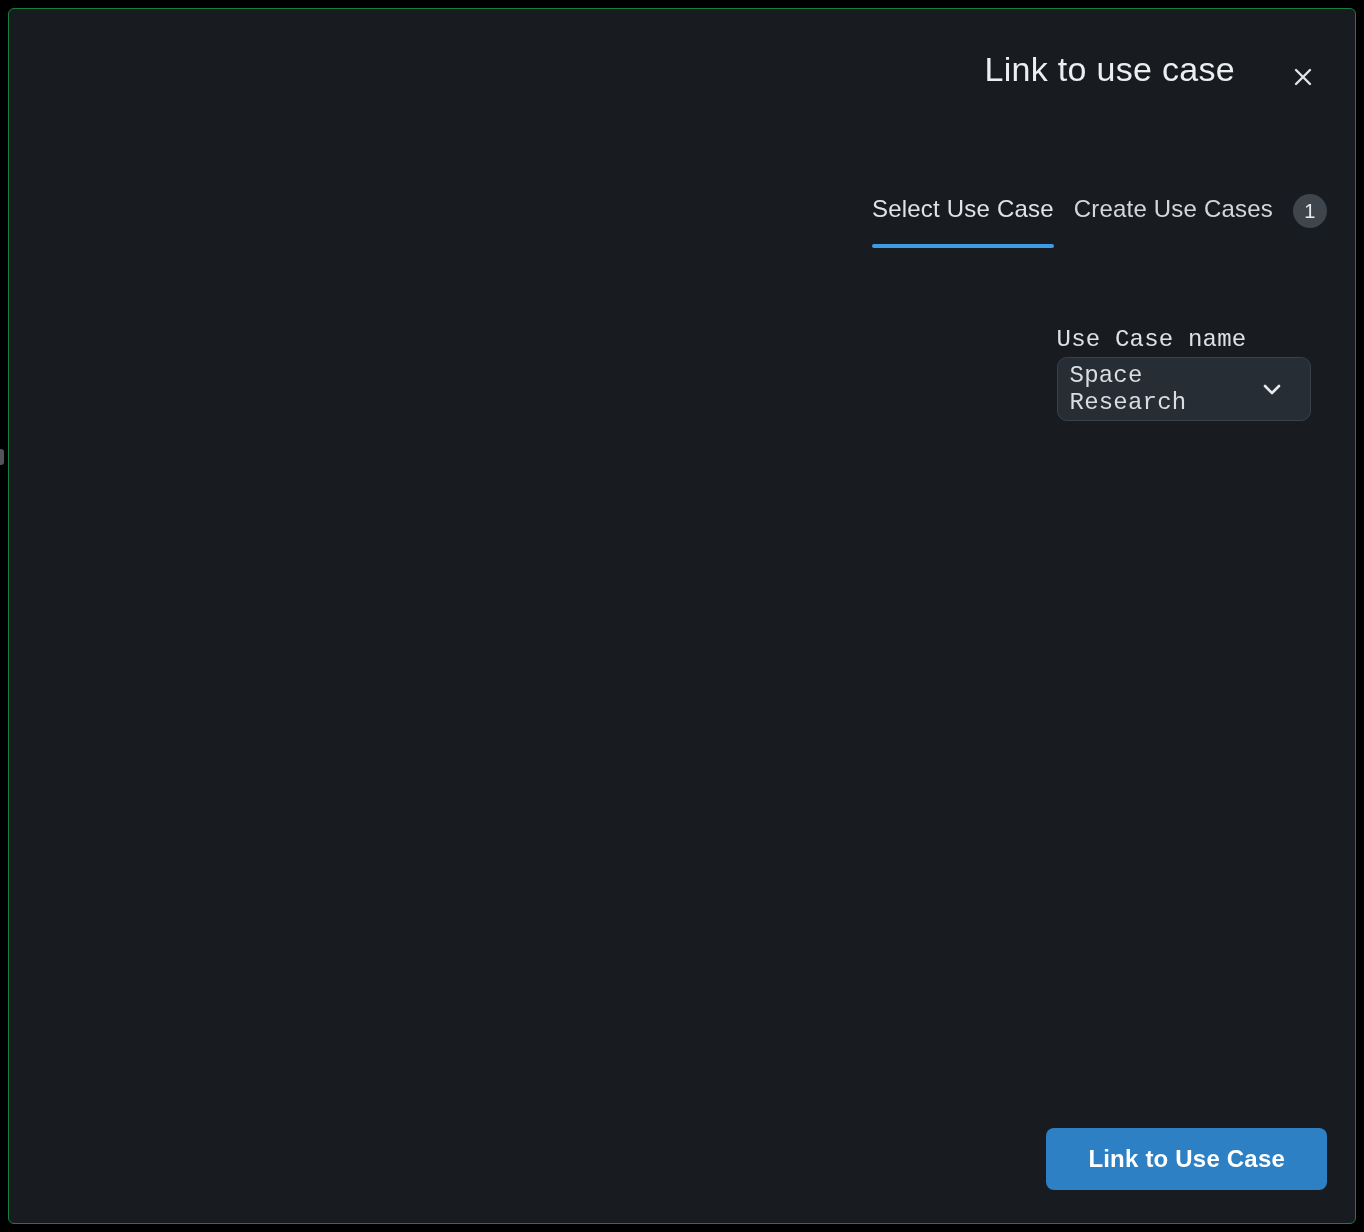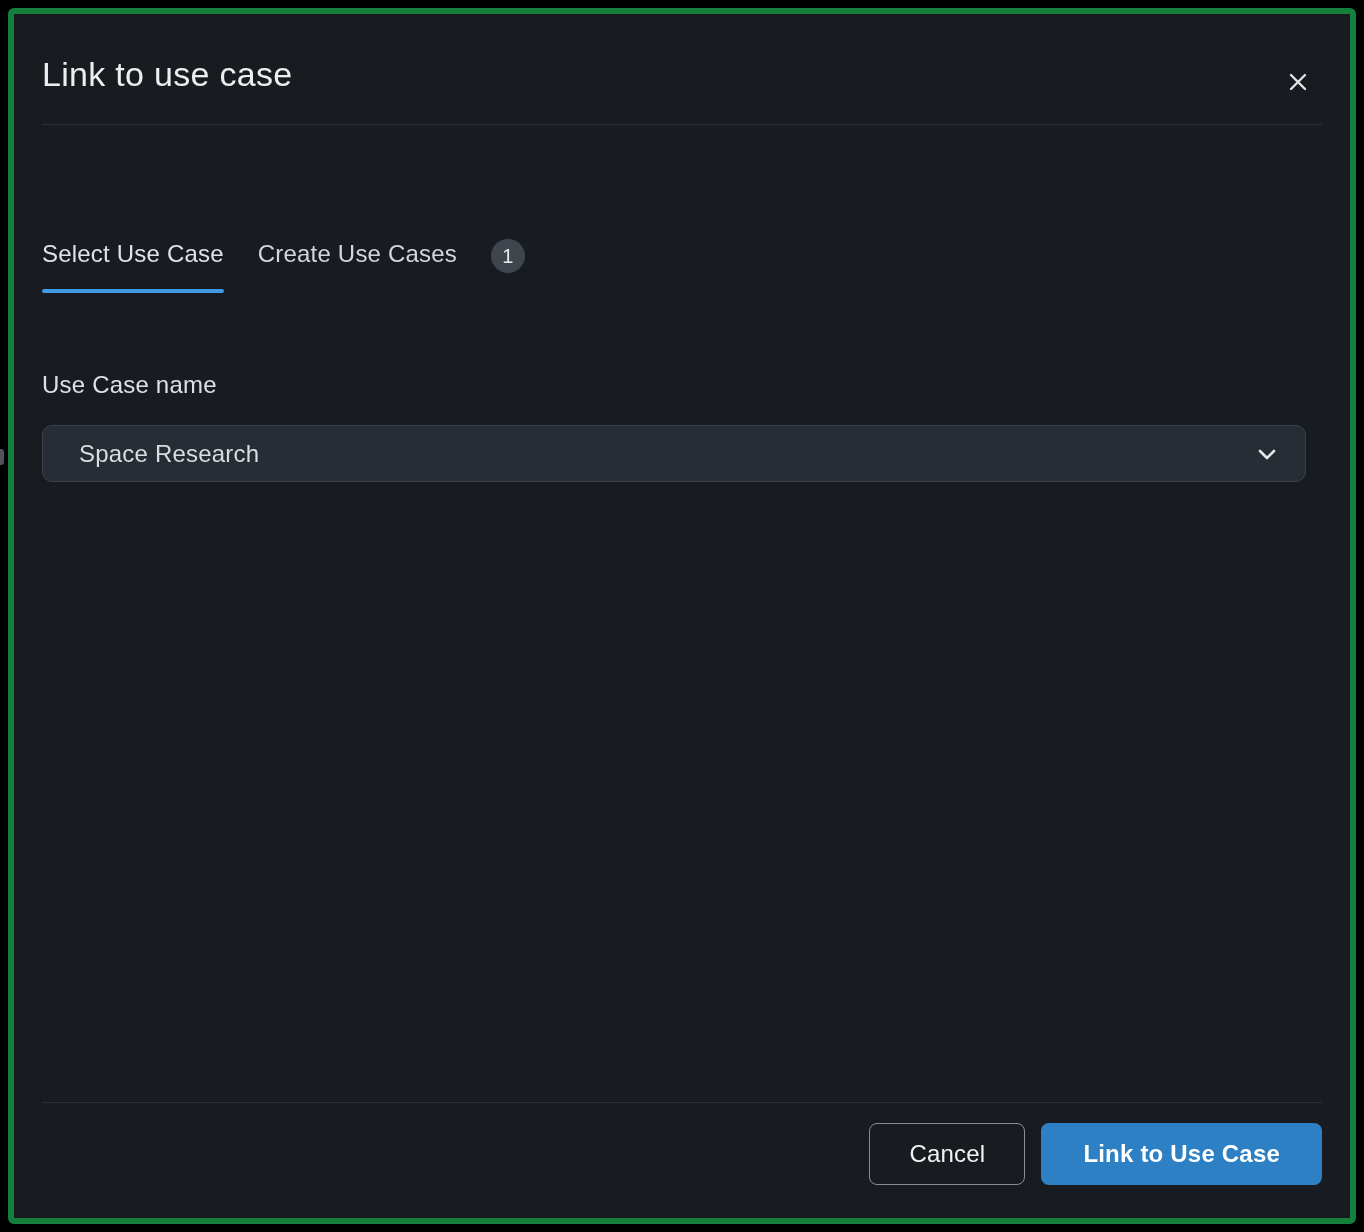--- a/index.html
+++ b/index.html
@@ -7,24 +7,25 @@
     width: 1364px; height: 1232px;
     background: #000000;
     font-family: "Liberation Sans", sans-serif;
     overflow: hidden;
     position: relative;
   }
   .modal {
     position: absolute;
     inset: 8px;
     background: #181c21;
-    border: 6px solid #15803d;
+    border: 1px solid #15803d;
     border-radius: 6px;
     display: flex;
     flex-direction: column;
+    align-items: flex-end;
   }
   .modal-title {
     margin: 38px 120px 0 28px;
     font-size: 34px;
     line-height: 44px;
     font-weight: 500;
     letter-spacing: 0.3px;
     color: #eceef0;
   }
   .close-btn {
@@ -37,22 +38,22 @@
     background: transparent;
     border: none;
   }
   .hdr-divider {
     height: 1px;
     background: #2b3137;
     margin: 28px 28px 0;
   }
   .tabs {
     display: flex;
-    gap: 34px;
-    margin: 114px 28px 0;
+    gap: 20px;
+    margin: 74px 28px 0;
     align-items: flex-start;
   }
   .tab { display: flex; flex-direction: column; cursor: pointer; }
   .tab-label-row {
     display: flex; align-items: center; gap: 16px;
     font-size: 24px; line-height: 30px;
     color: #d3d7db;
     letter-spacing: 0.2px;
   }
   .tab.active .tab-label-row { color: #dfe2e6; }
@@ -63,38 +64,38 @@
     margin-top: 20px;
   }
   .badge {
     width: 34px; height: 34px;
     border-radius: 50%;
     background: #3e454d;
     color: #e9ebee;
     font-size: 20px;
     display: flex; align-items: center; justify-content: center;
   }
-  .content { margin: 76px 28px 0; }
+  .content { margin: 76px 28px 0; font-family: Liberation Mono, monospace; }
   .field-label {
     font-size: 24px;
     line-height: 32px;
     color: #dde0e4;
     letter-spacing: 0.2px;
   }
   .select {
-    margin-top: 24px;
+    margin-top: 1px;
     width: calc(100% - 16px);
-    height: 57px;
+    height: 64px;
     background: #272d35;
     border: 1px solid #3a414a;
     border-radius: 10px;
     display: flex;
     align-items: center;
     justify-content: space-between;
-    padding: 0 24px 0 36px;
+    padding: 0 24px 0 12px;
     cursor: pointer;
   }
   .select-value {
     font-size: 24px;
     color: #d9dce0;
     letter-spacing: 0.2px;
   }
   .spacer { flex: 1; }
   .ftr-divider {
     height: 1px;
@@ -186,19 +187,18 @@
         </svg>
       </span>
     </div>
   </div>
 
   <div class="spacer"></div>
 
   <div class="ftr-divider"></div>
 
   <div class="footer">
-    <button class="btn btn-cancel">Cancel</button>
     <button class="btn btn-primary">Link to Use Case</button>
   </div>
 
 </div>
 
 <div class="edge-notch"></div>
 
 </body></html>

